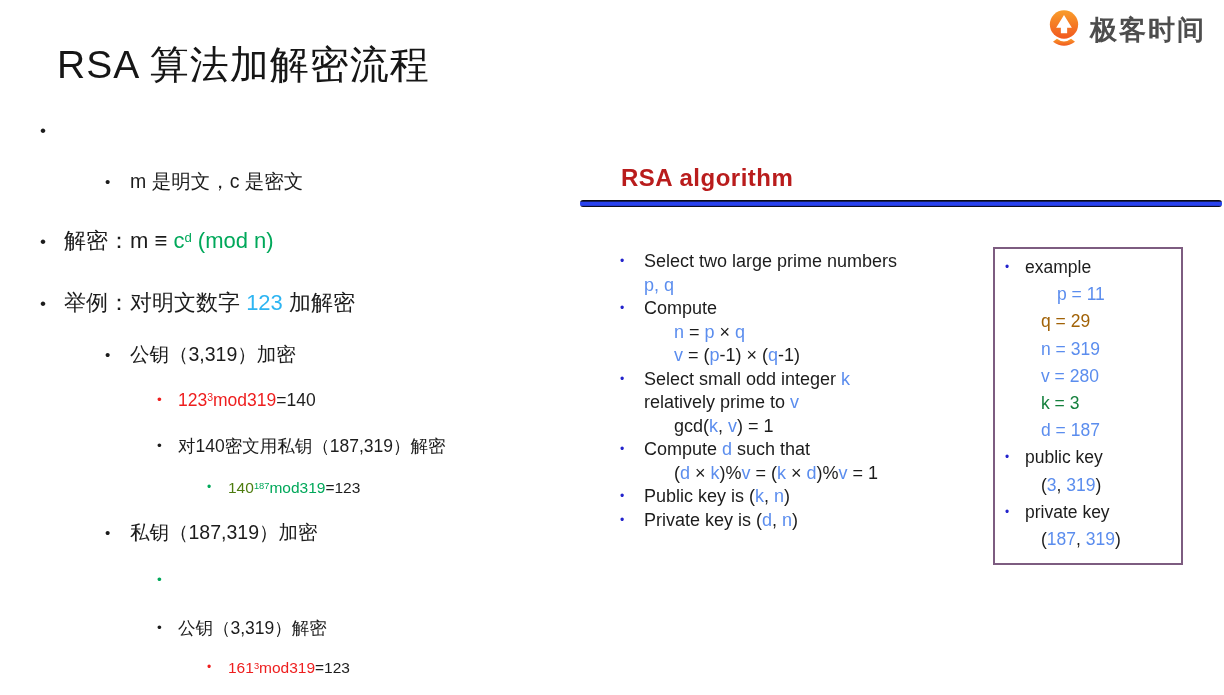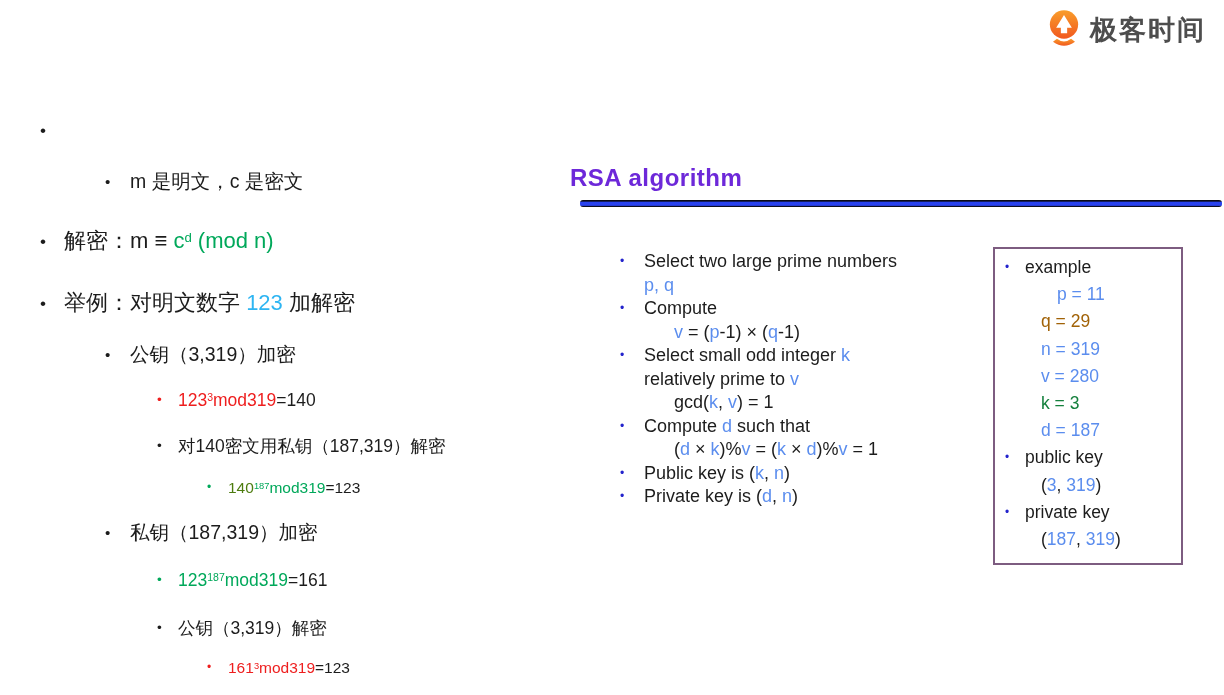--- a/index.html
+++ b/index.html
@@ -37,22 +37,22 @@
   .left-list .item:nth-child(7){top:434px;left:117px;}
   .left-list .item:nth-child(8){top:477px;left:167px;}
   .left-list .item:nth-child(9){top:519px;left:65px;}
   .left-list .item:nth-child(10){top:568px;left:117px;}
   .left-list .item:nth-child(11){top:616px;left:117px;}
   .left-list .item:nth-child(12){top:657px;left:167px;}
 
   .sup{font-size:60%;position:relative;top:-0.45em;}
 
   
-  .rsa-heading{position:absolute;left:570px;top:164px;margin:0;font-size:24px;
-    font-weight:700;color:#6d28d9;letter-spacing:0.5px;}
+  .rsa-heading{position:absolute;left:621px;top:164px;margin:0;font-size:24px;
+    font-weight:700;color:#b91c1c;letter-spacing:0.5px;}
   .divider{position:absolute;left:580px;top:200px;width:642px;height:7px;border-radius:3px;
     background:linear-gradient(180deg,#0a0a16 0%,#0a0a16 16%,#2742ee 32%,#2b43f0 76%,#0a0a16 94%);}
   .algo-list{position:absolute;left:620px;top:250px;width:375px;font-size:18px;color:#1c1c1c;}
   .algo-line{display:flex;line-height:23.5px;white-space:nowrap;}
   .algo-line .bul{width:24px;font-size:68%;line-height:inherit;}
   .ind1{padding-left:24px;}
   .ind2{padding-left:54px;}
 
   
   .example-box{position:absolute;left:993px;top:247px;width:190px;height:318px;
@@ -76,20 +76,21 @@
           </linearGradient>
         </defs>
         <circle cx="24" cy="21" r="18" fill="url(#og)"></circle>
         <path d="M24 9 L34 25 L28 25 L28 32 L20 32 L20 25 L14 25 Z" fill="#ffffff"></path>
         <path d="M10 43 Q24 53 38 43 L33 39 Q24 46 15 39 Z" fill="url(#og)"></path>
       </svg>
     </span>
     <span class="logo-text" style="color: rgb(77, 77, 77);">极客时间</span>
   </div>
 
+  <h1 class="slide-title">RSA 算法加解密流程</h1>
 
   <div class="left-list" id="left-list">
       <div class="item lvl1">
         <span class="bul" style="color: rgb(28, 28, 28);">•</span>
       </div>
       <div class="item lvl2">
         <span class="bul" style="color: rgb(28, 28, 28);">•</span>
         <span><span>m 是明文，c 是密文</span></span>
       </div>
       <div class="item lvl1">
@@ -115,21 +116,20 @@
       <div class="item lvl4">
         <span class="bul" style="color: rgb(0, 168, 90);">•</span>
         <span><span style="color: #4d7c0f;">140</span><span class="sup" style="color: rgb(0, 168, 90);">187</span><span style="color: rgb(0, 168, 90);">mod319</span><span>=123</span></span>
       </div>
       <div class="item lvl2">
         <span class="bul" style="color: rgb(28, 28, 28);">•</span>
         <span><span>私钥（187,319）加密</span></span>
       </div>
       <div class="item lvl3">
         <span class="bul" style="color: rgb(0, 168, 90);">•</span>
-        <span><span style="color: rgb(0, 168, 90);">123</span><span class="sup" style="color: rgb(0, 168, 90);">187</span><span style="color: rgb(0, 168, 90);">mod319</span><span>=161</span></span>
       </div>
       <div class="item lvl3">
         <span class="bul" style="color: rgb(28, 28, 28);">•</span>
         <span><span>公钥（3,319）解密</span></span>
       </div>
       <div class="item lvl4">
         <span class="bul" style="color: rgb(238, 30, 30);">•</span>
         <span><span style="color: rgb(238, 30, 30);">161</span><span class="sup" style="color: rgb(238, 30, 30);">3</span><span style="color: rgb(238, 30, 30);">mod319</span><span>=123</span></span>
       </div>
     </div>
@@ -143,20 +143,23 @@
           <span><span>Select two large prime numbers</span></span>
         </div>
         <div class="algo-line">
           <span class="ind1"><span style="color: rgb(91, 141, 238);">p, q</span></span>
         </div>
         <div class="algo-line">
           <span class="bul" style="color: rgb(35, 35, 204);">•</span>
           <span><span>Compute</span></span>
         </div>
         <div class="algo-line">
+          <span class="ind2"><span style="color: rgb(91, 141, 238);">n</span><span> = </span><span style="color: rgb(91, 141, 238);">p</span><span> × </span><span style="color: rgb(91, 141, 238);">q</span></span>
+        </div>
+        <div class="algo-line">
           <span class="ind2"><span style="color: rgb(91, 141, 238);">v</span><span> = (</span><span style="color: rgb(91, 141, 238);">p</span><span>-1) × (</span><span style="color: rgb(91, 141, 238);">q</span><span>-1)</span></span>
         </div>
         <div class="algo-line">
           <span class="bul" style="color: rgb(35, 35, 204);">•</span>
           <span><span>Select small odd integer </span><span style="color: rgb(91, 141, 238);">k</span></span>
         </div>
         <div class="algo-line">
           <span class="ind1"><span>relatively prime to </span><span style="color: rgb(91, 141, 238);">v</span></span>
         </div>
         <div class="algo-line">

